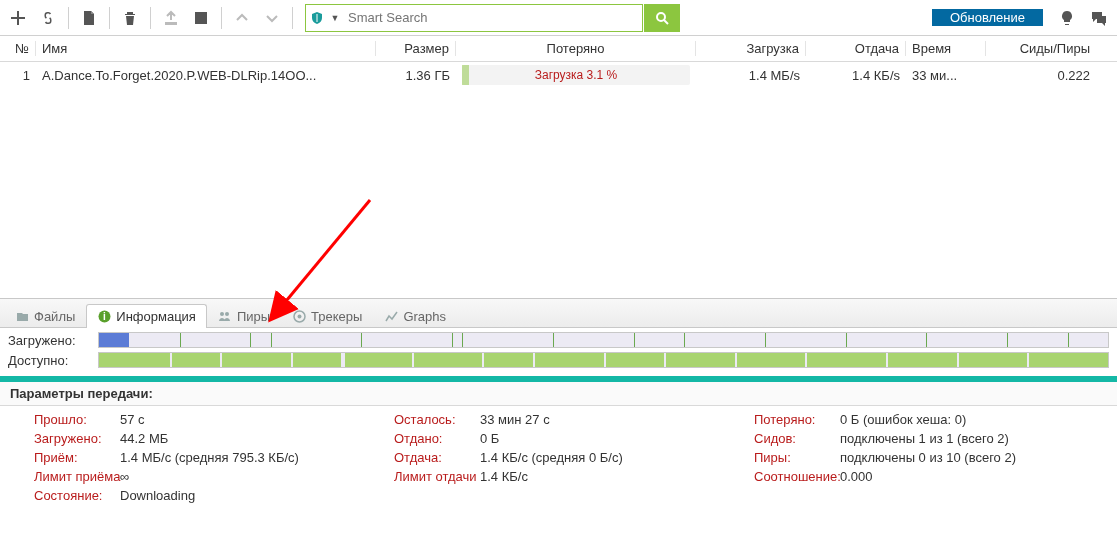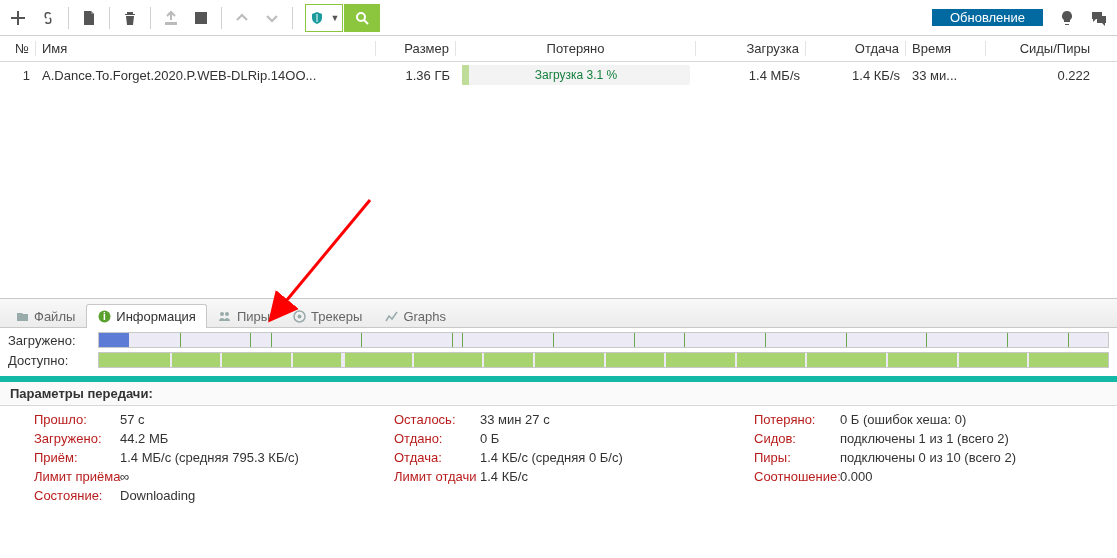--- a/index.html
+++ b/index.html
@@ -110,21 +110,21 @@
     overflow:hidden; white-space:nowrap; text-overflow:ellipsis;
   }
   .ta-r{text-align:right;}
   .ta-c{text-align:center;}
 
   .state-cell {
     position: relative;
     background:#f3f3f3;
     height:20px;
     display:flex;align-items:center;justify-content:center;
-    color:#15803d;
+    color:#b91c1c;
     font-size:12px;
     border-radius:2px;
   }
   .state-fill{
     position:absolute;left:0;top:0;bottom:0;
     width:3.1%;
     background:#8cc63f;
     opacity:.5;
   }
   .state-label{position:relative;z-index:1;}
@@ -261,20 +261,21 @@
   <div class="tb-sep"></div>
 
   <div class="search-wrap">
     <span class="search-shield">
       <svg width="14" height="14" viewBox="0 0 14 14">
           <path d="M7 1l5 2v4c0 3-2 5-5 6-3-1-5-3-5-6V3z" fill="#1a9c9c"></path>
           <path d="M7 3v8" stroke="#fff" stroke-width="1"></path>
         </svg>
     </span>
     <span class="search-drop">▼</span>
+    <input class="search-input" placeholder="Smart Search" style="">
   </div>
   <div class="search-go">
     <svg width="14" height="14" viewBox="0 0 14 14">
         <circle cx="6" cy="6" r="4" stroke="#fff" stroke-width="2" fill="none"></circle>
         <path d="M9 9l4 4" stroke="#fff" stroke-width="2"></path>
       </svg>
   </div>
 
   <div class="update-btn">Обновление</div>
 

